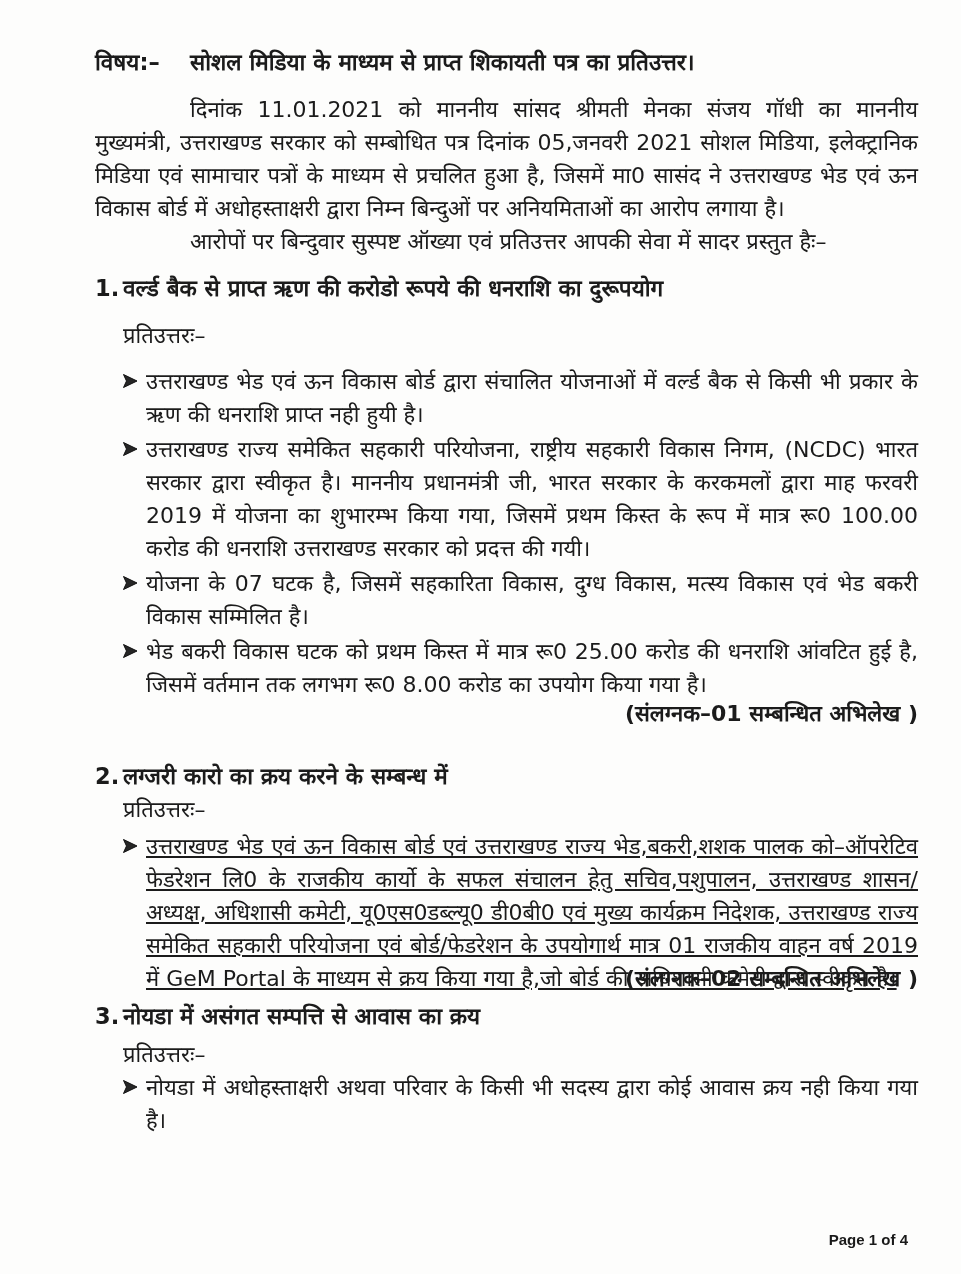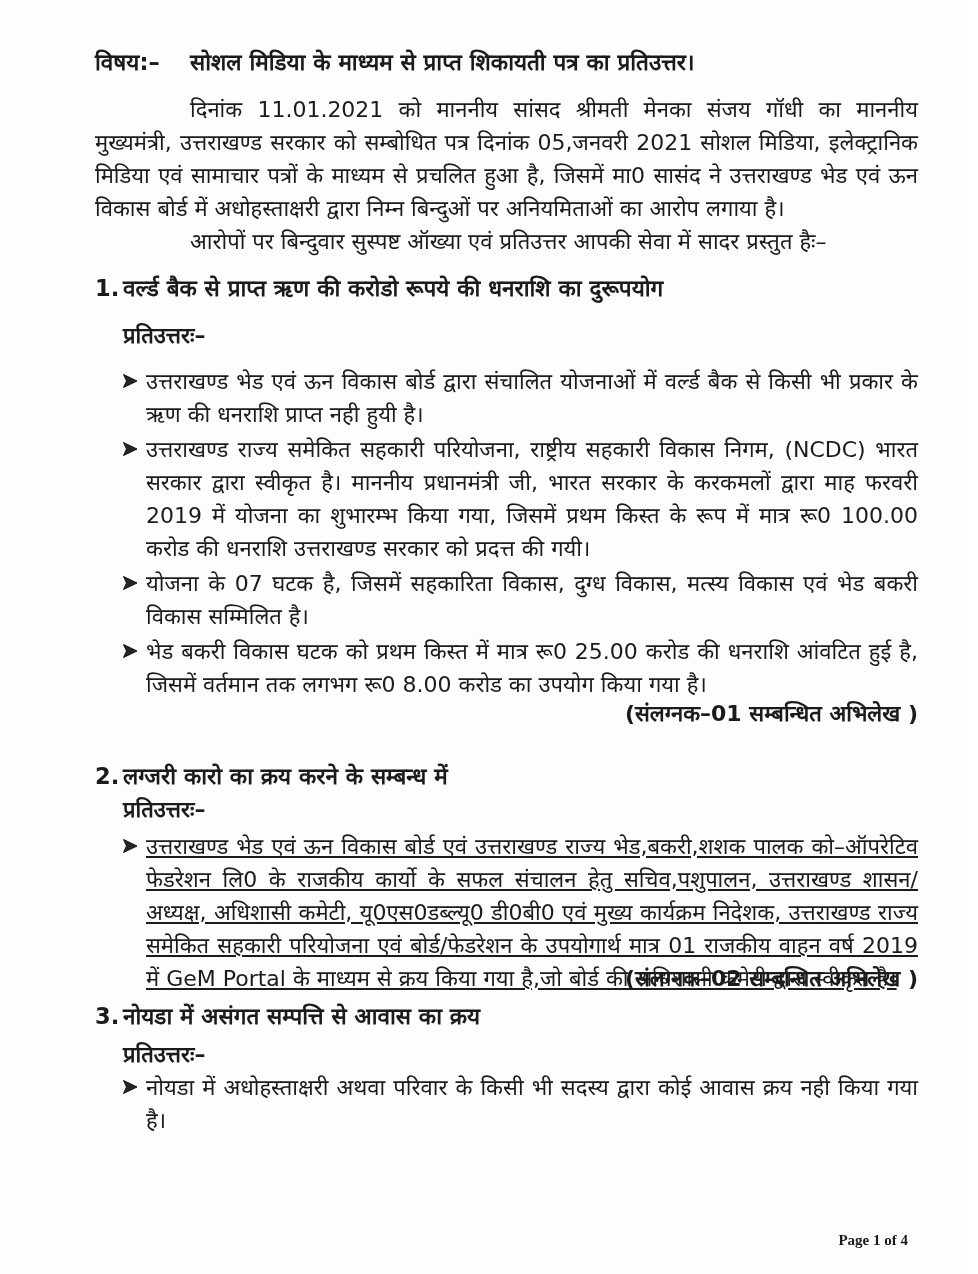--- a/index.html
+++ b/index.html
@@ -30,21 +30,21 @@
     margin: 0;
     text-indent: 95px;
   }
   
   .section { margin-top: 14px; }
   .section:nth-of-type(2) { margin-top: 30px; }
   .section:nth-of-type(3) { margin-top: 5px; }
   .sec-head { display: flex; font-weight: 700; font-size: 22.5px; }
   .sec-num { flex: 0 0 28px; }
   .sec-title { flex: 1; }
-  .reply-label { margin-top: 14px; margin-left: 28px; font-weight: 700; }
+  .reply-label { margin-top: 14px; margin-left: 28px; font-weight: 400; }
   .section:nth-of-type(2) .reply-label { margin-top: 0; }
   .section:nth-of-type(3) .reply-label { margin-top: 5px; }
   .bullets { margin-top: 13px; margin-left: 28px; }
   .section:nth-of-type(2) .bullets { margin-top: 4px; text-decoration: underline; }
   .section:nth-of-type(3) .bullets { margin-top: 0; }
   .bullet { display: flex; margin-top: 2px; }
   .bullet:first-child { margin-top: 0; }
   .bullet .arrow {
     flex: 0 0 23px;
     padding-top: 9px;
@@ -59,21 +59,21 @@
     font-weight: 700;
     text-align: right;
     margin: -4px 0 0 0;
   }
   .attachment.inline { margin-top: -33px; }
   
   .footer {
     position: absolute;
     right: 53px;
     top: 1230px;
-    font-family: Liberation Serif, serif;
+    font-family: Liberation Sans, sans-serif;
     font-size: 15px;
     line-height: 20px;
     color: #1a1a1a;
   }
   .footer .num { font-weight: 700; }
   .footer .wrd { font-weight: 600; }
 </style>
 </head>
 <body>
 

